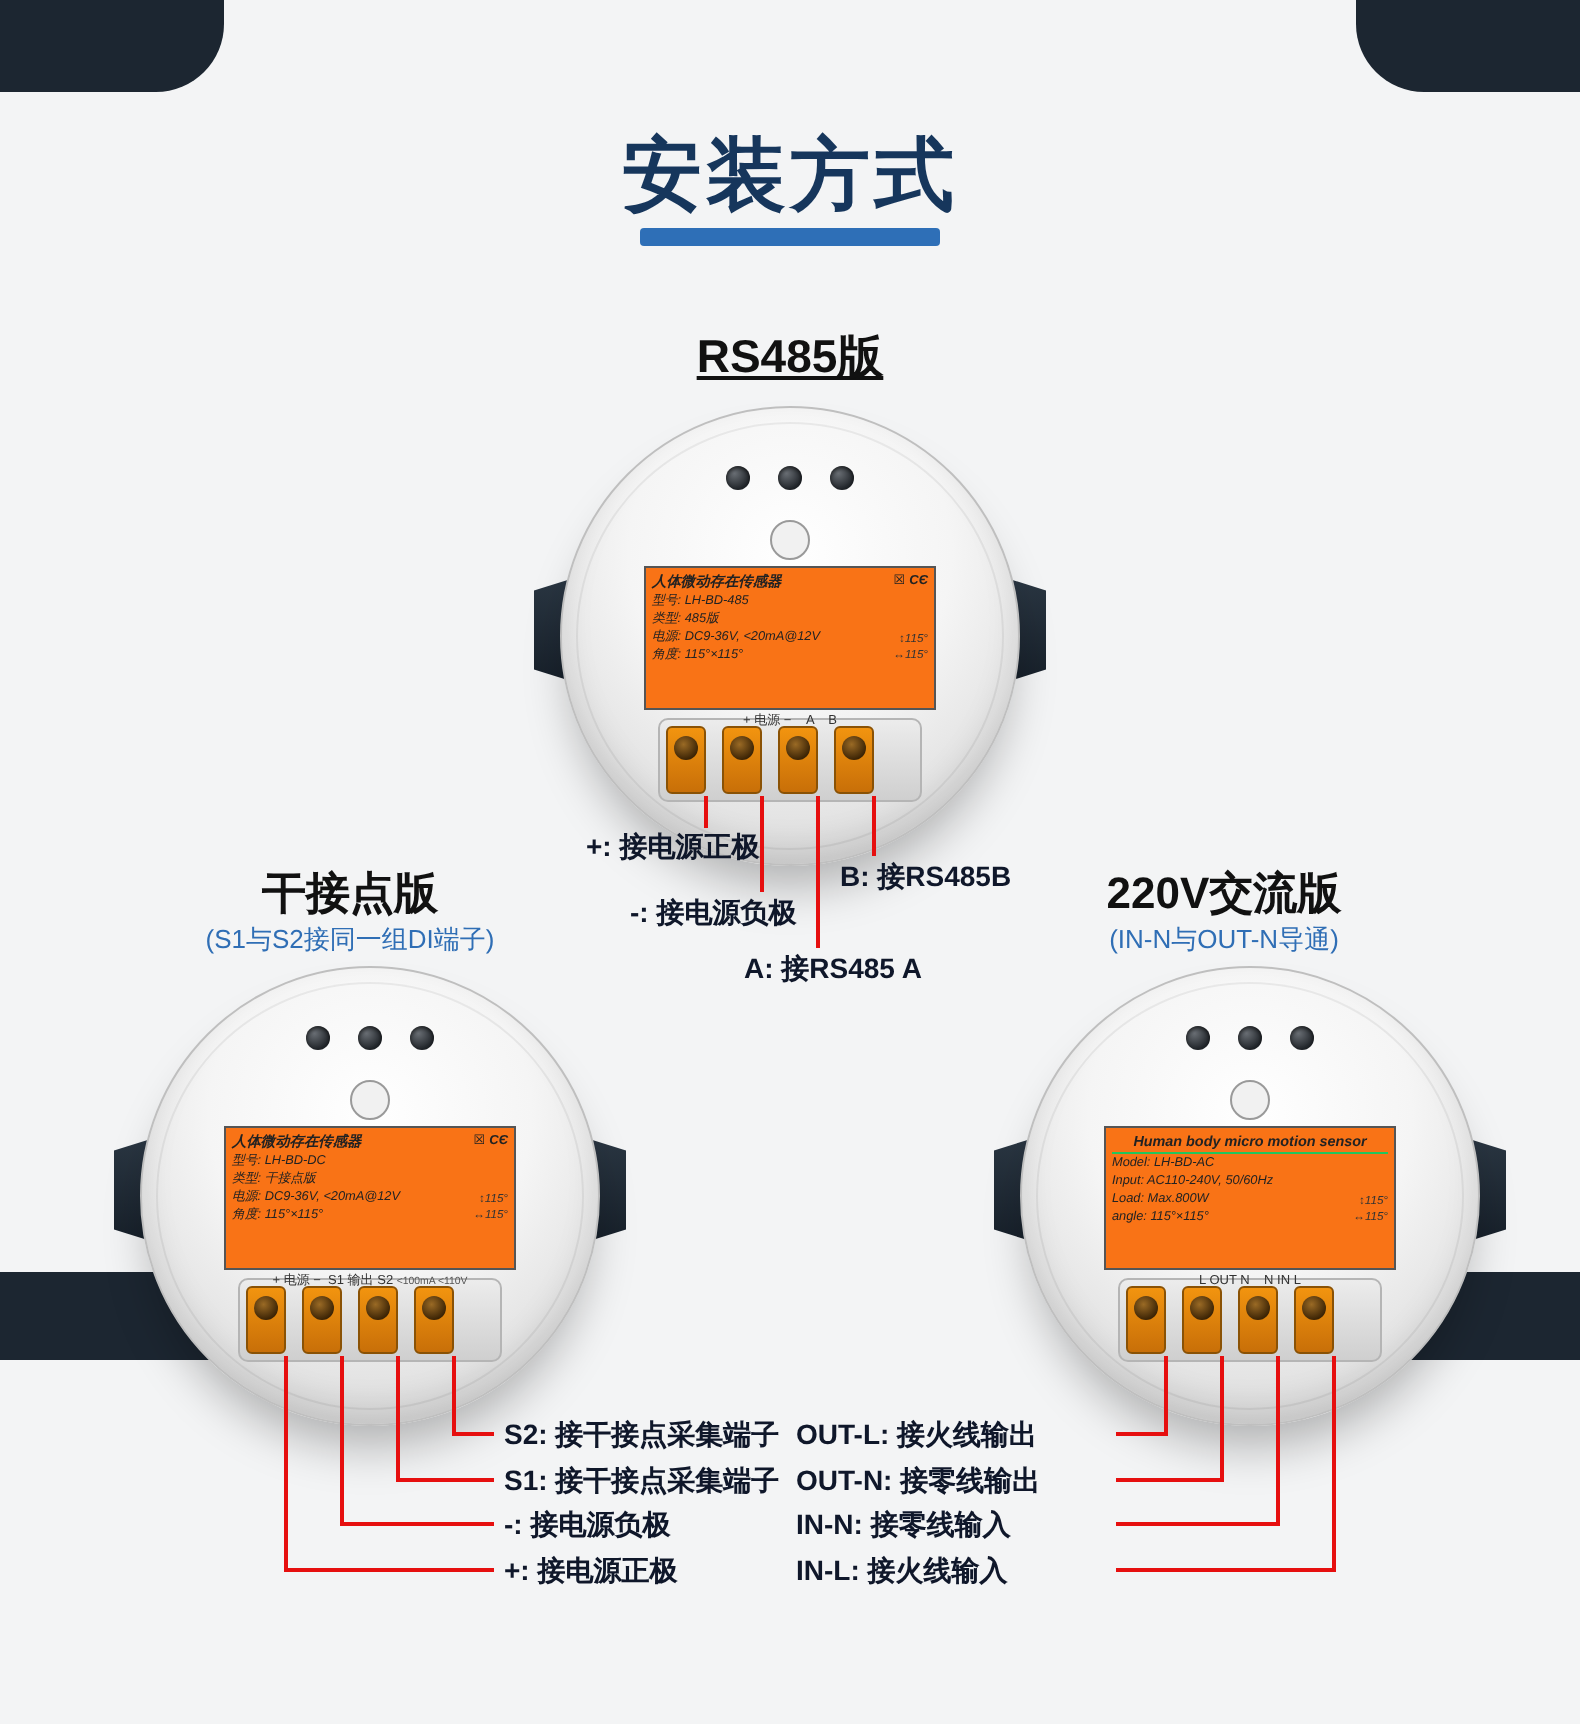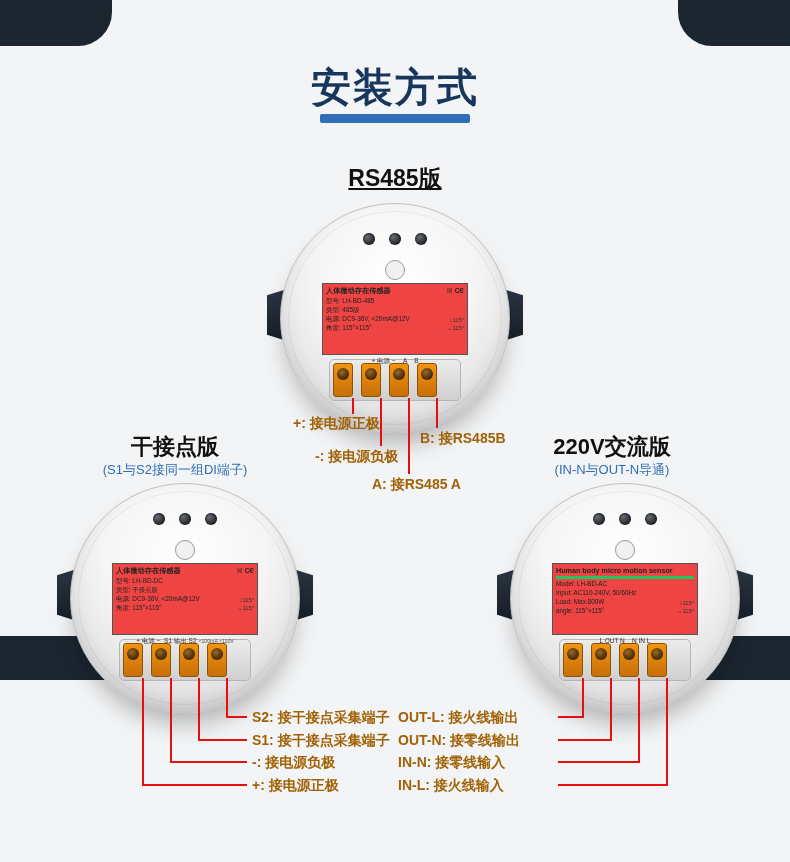--- a/index.html
+++ b/index.html
@@ -40,44 +40,44 @@
     box-shadow:inset 0 0 0 1px rgba(0,0,0,0.06); }
   .d-clip { position:absolute; width:20px; height:52px; top:86px; background:linear-gradient(180deg,#2a3642,#17202a); }
   .d-clip.left  { left:-13px; clip-path:polygon(100% 0, 0 12%, 0 88%, 100% 100%); }
   .d-clip.right { right:-13px; clip-path:polygon(0 0, 100% 12%, 100% 88%, 0 100%); }
   .d-holes { position:absolute; top:30px; left:0; width:100%; display:flex; justify-content:center; gap:14px; }
   .d-holes span { width:12px; height:12px; border-radius:50%;
     background:radial-gradient(circle at 35% 30%, #6a6f75, #22262b 70%); box-shadow:inset 0 1px 2px rgba(0,0,0,0.6); }
   .d-mode { position:absolute; top:57px; left:50%; transform:translateX(-50%);
     width:20px; height:20px; border-radius:50%; background:#f1f1f1; border:1px solid #9a9a9a; }
   .d-label { position:absolute; top:80px; left:50%; transform:translateX(-50%);
-    width:146px; height:72px; background:#ef4444; border:1px solid #555;
-    padding:2px 3px; font-size:6.4px; line-height:9px; color:#222; }
+    width:146px; height:72px; background:#f97316; border:1px solid #555;
+    padding:2px 3px; font-size:6.4px; line-height:9px; color:#222;font-style:italic; }
   .d-label-head { display:flex; align-items:center; justify-content:space-between;
     font-size:7.2px; font-weight:700; line-height:10px; }
-  .d-label-head.center { border-bottom:3px solid #22c55e; }
+  .d-label-head.center { justify-content:center; border-bottom:1px solid #22c55e; }
   .d-icons { display:flex; gap:2px; font-size:6.5px; font-weight:700; }
   .d-label-body { display:flex; }
   .d-rows { flex:1; }
   .d-angle { width:26px; display:flex; flex-direction:column; align-items:flex-end;
     justify-content:flex-end; font-size:5.8px; line-height:8px; color:#333; }
   .d-ports { position:absolute; top:154px; left:0; width:100%; text-align:center;
     font-size:6.5px; color:#333; white-space:pre; line-height:8px; }
   .d-ports-note { font-size:5.2px; color:#555; }
   .d-termblock { position:absolute; top:156px; left:50%; transform:translateX(-50%);
     width:132px; height:42px; border-radius:5px; border:1px solid #b5b5b5;
     background:linear-gradient(180deg,#ececec,#cfcfcf); }
   .term { position:absolute; top:160px; width:20px; height:34px; border-radius:3px;
     background:linear-gradient(180deg,#f2940f,#c86f08); border:1px solid #8a5205; }
   .term::after { content:""; position:absolute; left:3px; top:4px; width:12px; height:12px;
     border-radius:50%; background:radial-gradient(circle at 40% 35%, #9a6a25, #3c2405 72%); }
   .t1 { left:53px; } .t2 { left:81px; } .t3 { left:109px; } .t4 { left:137px; }
 
   
-  .annot { position:absolute; font-size:14px; font-weight:600; color:#a16207;
+  .annot { position:absolute; font-size:14px; font-weight:600; color:#0f172a;
     white-space:nowrap; z-index:6; }
   .annot.right-align { width:152px; }
 
   svg.wires { position:absolute; left:0; top:0; z-index:5; pointer-events:none; }
 </style>
 </head>
 <body>
 
 <div class="stage">
 

